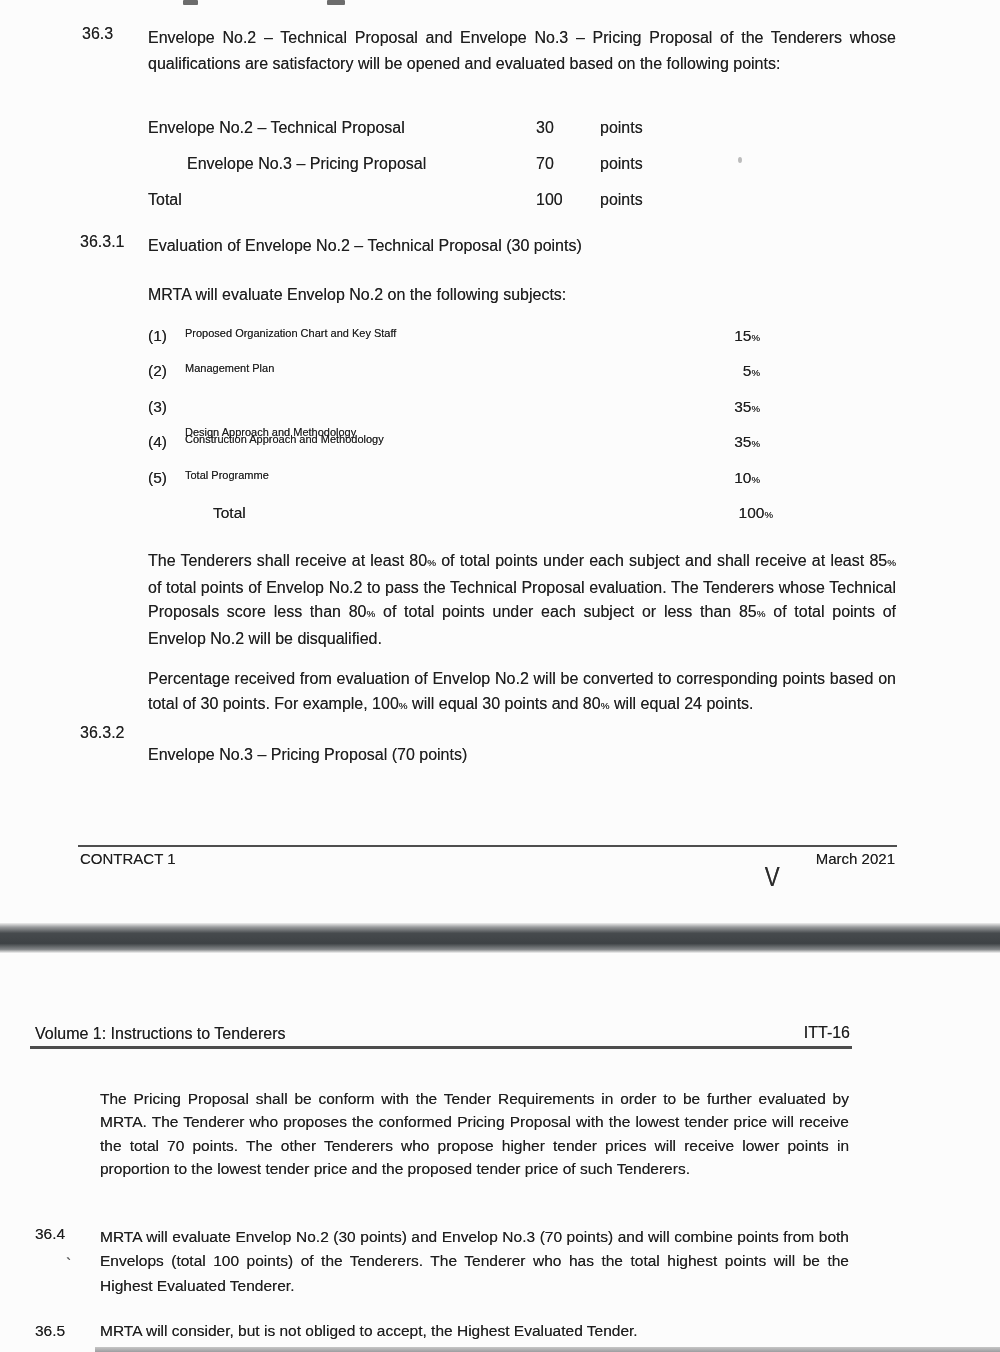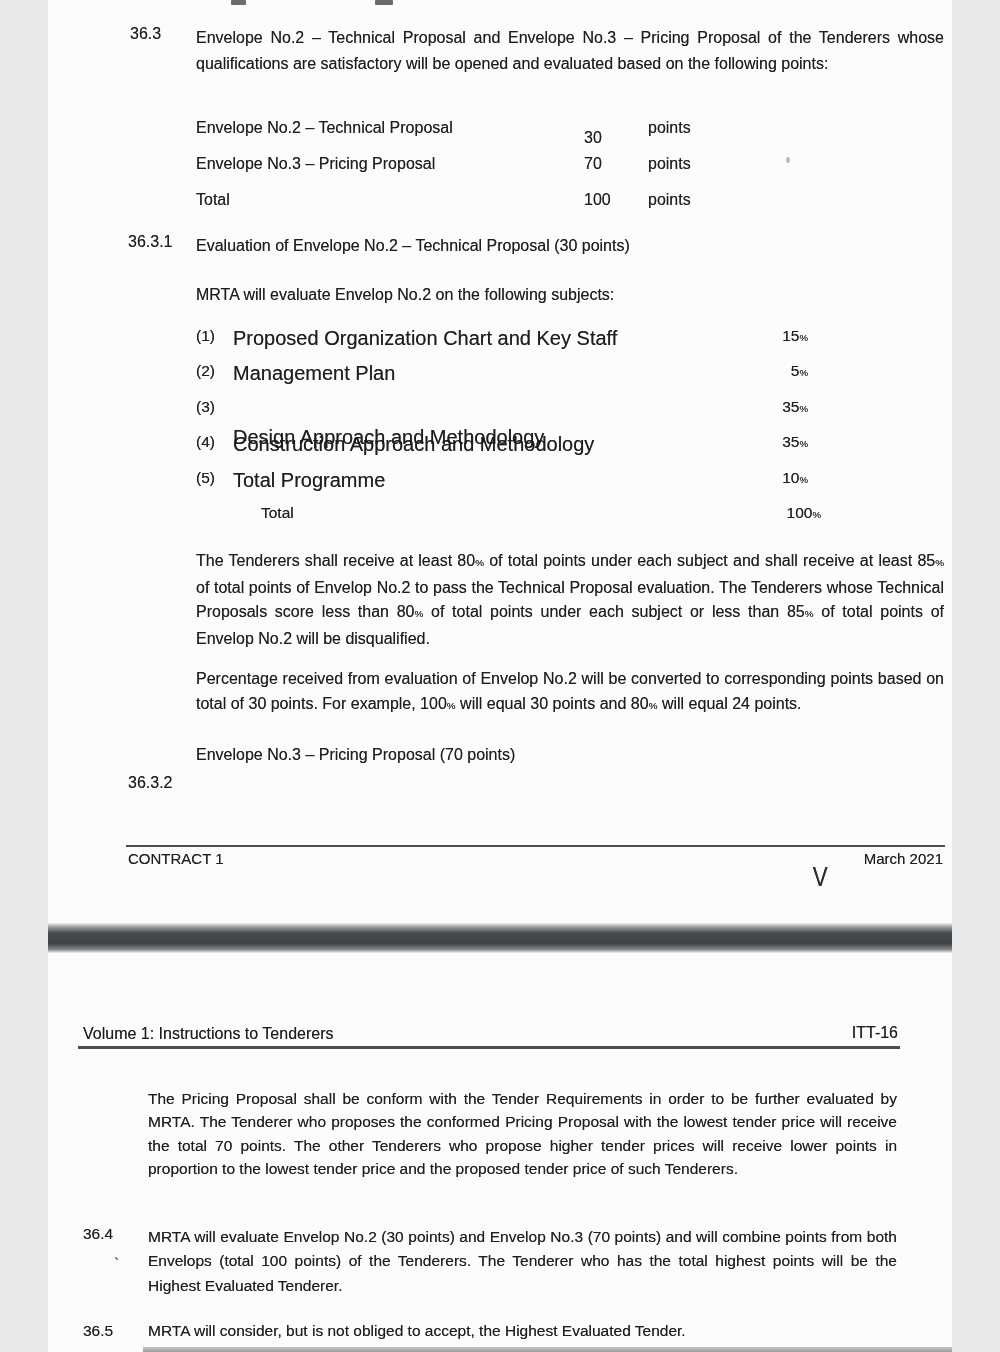--- a/index.html
+++ b/index.html
@@ -1,35 +1,35 @@
 <!DOCTYPE html>
 <html><head>
 <meta charset="utf-8">
 <style>
   html,body{margin:0;padding:0;background:#e9e9e9;}
   .scan{
-    position:relative;width:904px;height:1352px;margin:0 auto;
+    position:relative;width:1000px;height:1352px;margin:0 auto;
     background:#fcfcfc;overflow:hidden;
     font-family:"Liberation Sans","DejaVu Sans",sans-serif;
     color:#1e1e1e;
     text-shadow:0 0 .45px rgba(10,10,10,.6);
   }
   .abs{position:absolute;}
   .just{text-align:justify;}
   .b{font-weight:normal;}
   .pct{font-size:.62em;}
   .body16{font-size:16px;line-height:25.5px;}
   .sec-num{font-size:16px;}
   
   .tbl-label{left:148px;font-size:16px;}
   .tbl-val{left:536px;font-size:16px;}
   .tbl-unit{left:600px;font-size:16px;}
   
   .subj-num{left:148px;font-size:15.5px;}
-  .subj-label{left:185px;font-size:20px;}
+  .subj-label{left:185px;font-size:11px;}
   .subj-val{left:600px;width:160px;text-align:right;font-size:15.5px;}
   .subj-val-total{left:600px;width:173px;text-align:right;font-size:15.5px;}
   
   .footer-rule{left:78px;top:845px;width:819px;height:2px;background:#2f2f2f;opacity:.85;}
   .sep-bar{
     left:0;top:923px;width:1000px;height:30px;
     background:linear-gradient(to bottom,#ededed 0%,#97999b 14%,#464a4d 34%,#3e4245 68%,#838688 88%,#f3f3f3 100%);
   }
   .hdr-rule{left:30px;top:1046px;width:822px;height:3px;background:#3a3a3a;opacity:.9;}
   .bottom-bar{left:95px;top:1347px;width:905px;height:5px;background:linear-gradient(to bottom,#c6c6c6,#9d9da0);}
@@ -45,24 +45,24 @@
 <div class="scan">
 
   <div class="abs top-mark" style="left:183px;width:15px;"></div>
   <div class="abs top-mark" style="left:327px;width:18px;"></div>
 
   <div class="abs sec-num" style="left:82px;top:25px;">36.3</div>
   <div class="abs body16 just" style="left:148px;top:25px;width:748px;">Envelope No.2 – Technical Proposal and Envelope No.3 – Pricing Proposal of the Tenderers whose qualifications are satisfactory will be opened and evaluated based on the following points:</div>
 
   <div>
     <div class="abs tbl-label" style="top:119px;">Envelope No.2 – Technical Proposal</div>
-    <div class="abs tbl-val" style="top:119px;margin-top:10px;">30</div>
+    <div class="abs tbl-val" style="top:119px;">30</div>
     <div class="abs tbl-unit" style="top:119px;">points</div>
 
-    <div class="abs tbl-label" style="top:155px;">Envelope No.3 – Pricing Proposal</div>
+    <div class="abs tbl-label" style="top:155px;margin-left:39px;">Envelope No.3 – Pricing Proposal</div>
     <div class="abs tbl-val" style="top:155px;">70</div>
     <div class="abs tbl-unit" style="top:155px;">points</div>
     <div class="abs speck" style="left:738px;top:157px;"></div>
 
     <div class="abs tbl-label b" style="top:191px;">Total</div>
     <div class="abs tbl-val b" style="top:191px;">100</div>
     <div class="abs tbl-unit b" style="top:191px;">points</div>
   </div>
 
   <div class="abs sec-num" style="left:80px;top:233px;text-align:center;">36.3.1</div>
@@ -91,21 +91,21 @@
     <div class="abs subj-label" style="top:469px;">Total Programme</div>
     <div class="abs subj-val" style="top:469px;"><span>10</span><span class="pct">%</span></div>
 
     <div class="abs b" style="left:213px;top:504px;font-size:15.5px;">Total</div>
     <div class="abs subj-val-total b" style="top:504px;"><span>100</span><span class="pct">%</span></div>
   </div>
 
   <div class="abs just" style="left:148px;top:549px;width:748px;font-size:16px;line-height:24.5px;">The Tenderers shall receive at least 80<span class="pct">%</span> of total points under each subject and shall receive at least 85<span class="pct">%</span> of total points of Envelop No.2 to pass the Technical Proposal evaluation. The Tenderers whose Technical Proposals score less than 80<span class="pct">%</span> of total points under each subject or less than 85<span class="pct">%</span> of total points of Envelop No.2 will be disqualified.</div>
   <div class="abs just" style="left:148px;top:667px;width:748px;font-size:16px;line-height:24.5px;">Percentage received from evaluation of Envelop No.2 will be converted to corresponding points based on total of 30 points. For example, 100<span class="pct">%</span> will equal 30 points and 80<span class="pct">%</span> will equal 24 points.</div>
 
-  <div class="abs sec-num" style="left:80px;top:774px;">36.3.2</div>
+  <div class="abs sec-num" style="left:80px;top:724px;">36.3.2</div>
   <div class="abs body16" style="left:148px;top:742px;">Envelope No.3 – Pricing Proposal (70 points)</div>
 
   <div class="abs footer-rule"></div>
   <div class="abs small15" style="left:80px;top:850px;">CONTRACT 1</div>
   <div class="abs small15" style="left:700px;top:850px;width:195px;text-align:right;">March 2021</div>
   <div class="abs vmark" style="left:763px;top:861px;">V</div>
 
   <div class="abs sep-bar"></div>
 
   <div class="abs b" style="left:35px;top:1025px;font-size:16px;">Volume 1: Instructions to Tenderers</div>

